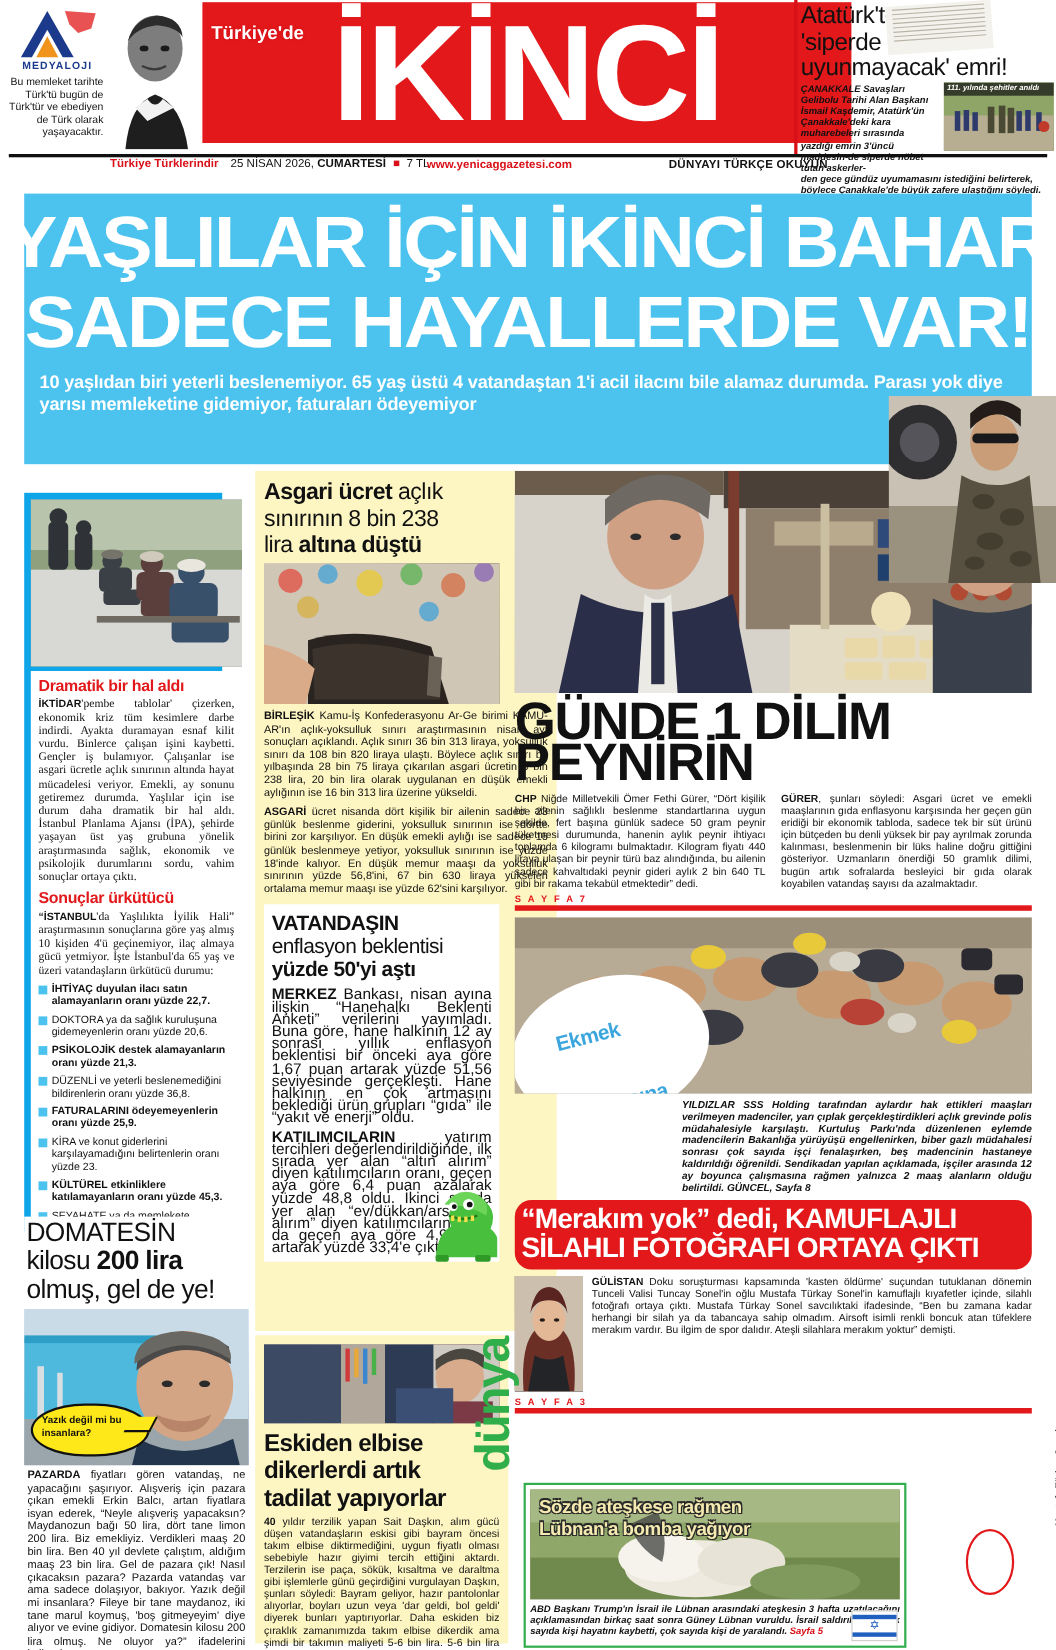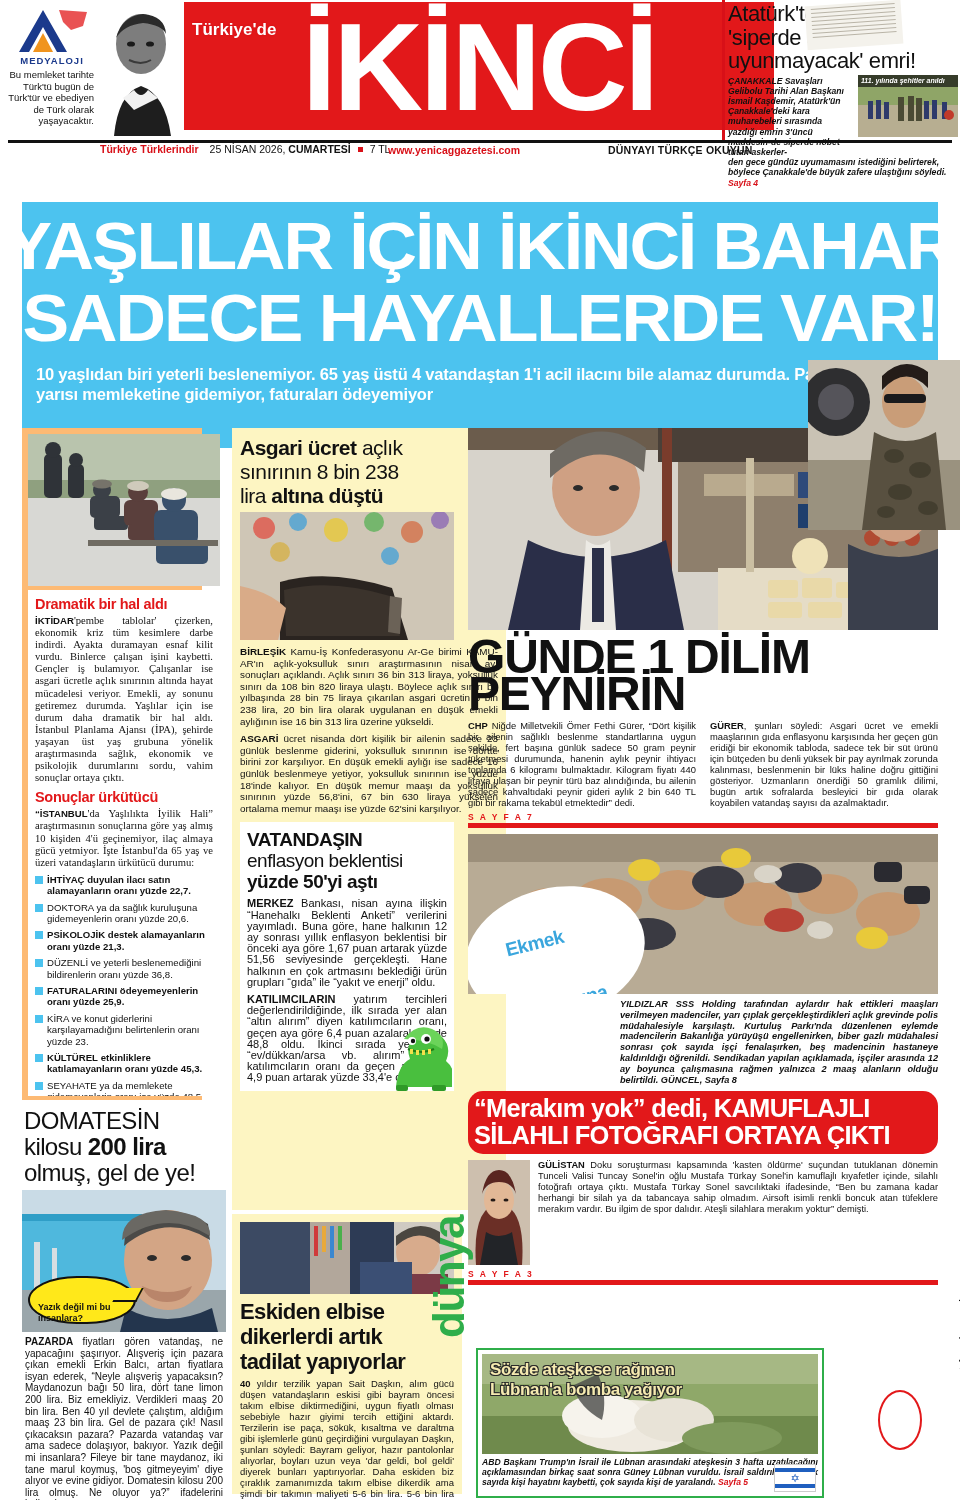--- a/index.html
+++ b/index.html
@@ -41,67 +41,67 @@
      background:linear-gradient(#6f8f4e,#9db572 45%,#8a7b5e);}
   .tcap{position:absolute;left:0;top:0;width:100px;height:12px;background:rgba(20,20,20,.72);color:#fff;
      font-size:7px;font-style:italic;font-weight:bold;line-height:12px;padding-left:3px;box-sizing:border-box;}
   .tnote{font-size:8.6px;line-height:10.2px;font-style:italic;font-weight:bold;color:#111;}
   .sayfa-r{color:#d81018;}
   .scrap{position:absolute;right:56px;top:1px;width:96px;height:44px;background:#f4f2ec;
      transform:rotate(-4deg);overflow:hidden;}
   .scrap i{display:block;height:1px;background:#b9b4a7;margin:3px 6px;}
 
   
-  .bighead{position:absolute;left:22px;top:176px;width:916px;height:246px;background:#4cc3ef;margin-top:26px;}
+  .bighead{position:absolute;left:22px;top:176px;width:916px;height:246px;background:#4cc3ef;}
   .bighead .l1,.bighead .l2{
      color:#fff;font-weight:bold;text-align:center;font-family:"Liberation Sans",sans-serif;
      letter-spacing:-2px;white-space:nowrap;}
   .bighead .l1{font-size:66px;line-height:72px;padding-top:8px;transform:scaleX(1.06);}
   .bighead .l2{font-size:66px;line-height:72px;transform:scaleX(1.06);}
   .bighead .sub{color:#fff;font-size:16.5px;line-height:20px;font-weight:bold;padding:10px 14px 0 14px;
      text-align:left;letter-spacing:-.2px;}
 
   
-  .col1{position:absolute;left:22px;top:428px;width:180px;height:672px;background:#fdba74;padding:6px;box-sizing:border-box;}
+  .col1{position:absolute;left:22px;top:448px;width:180px;height:672px;background:#0ea5e9;padding:6px;box-sizing:border-box;}
   .c1pic{width:192px;height:152px;overflow:hidden;position:relative;background:#9aa49b;}
   .c1body{background:#fff;width:192px;height:506px;margin-top:4px;padding:6px 7px;box-sizing:border-box;overflow:hidden;}
   .c1h{color:#e2181a;font-size:14.5px;font-weight:bold;margin:0 0 3px 0;letter-spacing:-.3px;}
   .c1p{font-family:"Liberation Serif",serif;font-size:10.6px;line-height:12.1px;text-align:justify;margin:0 0 5px 0;color:#111;}
   .c1p b{font-family:"Liberation Sans",sans-serif;font-size:9.6px;}
   .stats{margin-top:2px;}
   .stat{position:relative;padding-left:12px;margin-bottom:5px;font-size:9.6px;line-height:11.4px;color:#111;}
   .stat:before{content:"";position:absolute;left:0;top:2px;width:8px;height:8px;background:#4cc3ef;}
   .stat.bold{font-weight:bold;}
 
   
   .col1b{position:absolute;left:22px;top:1106px;width:204px;height:386px;background:#fff;}
   .dom-h{font-size:24px;line-height:26px;font-weight:normal;color:#111;letter-spacing:-.6px;padding:2px 2px 0 2px;}
   .dom-h b{font-weight:bold;}
   .dom-pic{margin-top:4px;width:204px;height:142px;position:relative;overflow:hidden;
      background:linear-gradient(#cfe3ef,#9fbccd 55%,#6f7e86);}
   .bubble{position:absolute;left:6px;bottom:8px;width:104px;height:44px;background:#ffe81a;border:2px solid #111;
      border-radius:50%/55%;}
-  .bubble span{display:block;padding:8px 6px 0 8px;font-size:9px;line-height:11px;font-weight:bold;color:#111;margin-top:16px;}
+  .bubble span{display:block;padding:8px 6px 0 8px;font-size:9px;line-height:11px;font-weight:bold;color:#111;}
   .bubble:after{content:"";position:absolute;right:-6px;top:10px;width:22px;height:12px;background:#ffe81a;
      border-right:2px solid #111;border-bottom:2px solid #111;transform:skewX(-28deg);}
   .dom-body{padding:4px 3px 0 3px;}
   .dom-body p{font-size:10px;line-height:11.6px;margin:0;text-align:justify;color:#111;}
 
   
   .col2{position:absolute;left:232px;top:428px;width:274px;height:782px;background:#fdf5c2;padding:8px;box-sizing:border-box;}
   .c2h{font-size:21px;line-height:24px;color:#111;letter-spacing:-.5px;margin:0 0 4px 0;font-weight:normal;}
   .c2h b{font-weight:bold;}
   .c2pic{width:214px;height:128px;overflow:hidden;position:relative;
      background:linear-gradient(120deg,#d8cfc0,#b7a58f 40%,#5d4f43);}
   .c2p{font-size:9.9px;line-height:11.6px;margin:6px 0 0 0;text-align:justify;color:#111;}
   .c2p b{font-weight:bold;}
   .c2box{background:#fff;margin-top:8px;padding:7px;box-sizing:border-box;width:214px;position:relative;}
   .c2box h3{margin:0;font-size:19px;line-height:21px;font-weight:bold;color:#111;letter-spacing:-.5px;}
   .c2box h3 .lt{font-weight:normal;}
-  .c2box p{font-size:11px;line-height:11.2px;margin:6px 0 0 0;text-align:justify;color:#111;}
+  .c2box p{font-size:14px;line-height:11.2px;margin:6px 0 0 0;text-align:justify;color:#111;}
   .dino{position:absolute;right:2px;bottom:-2px;width:62px;height:78px;}
 
   .col2b{position:absolute;left:232px;top:1214px;width:230px;height:280px;background:#fdf5c2;padding:8px;box-sizing:border-box;}
   .c2bpic{width:214px;height:72px;overflow:hidden;background:linear-gradient(100deg,#5a6475,#9b8d86 50%,#7a4b52);}
   .c2bh{font-size:22px;line-height:25px;font-weight:bold;color:#111;letter-spacing:-.6px;margin:5px 0 4px 0;}
   .c2bp{font-size:9.5px;line-height:11px;text-align:justify;margin:0;color:#111;}
 
   
   .col3{position:absolute;left:468px;top:428px;width:470px;}
   .c3pic1{width:470px;height:202px;overflow:hidden;position:relative;

